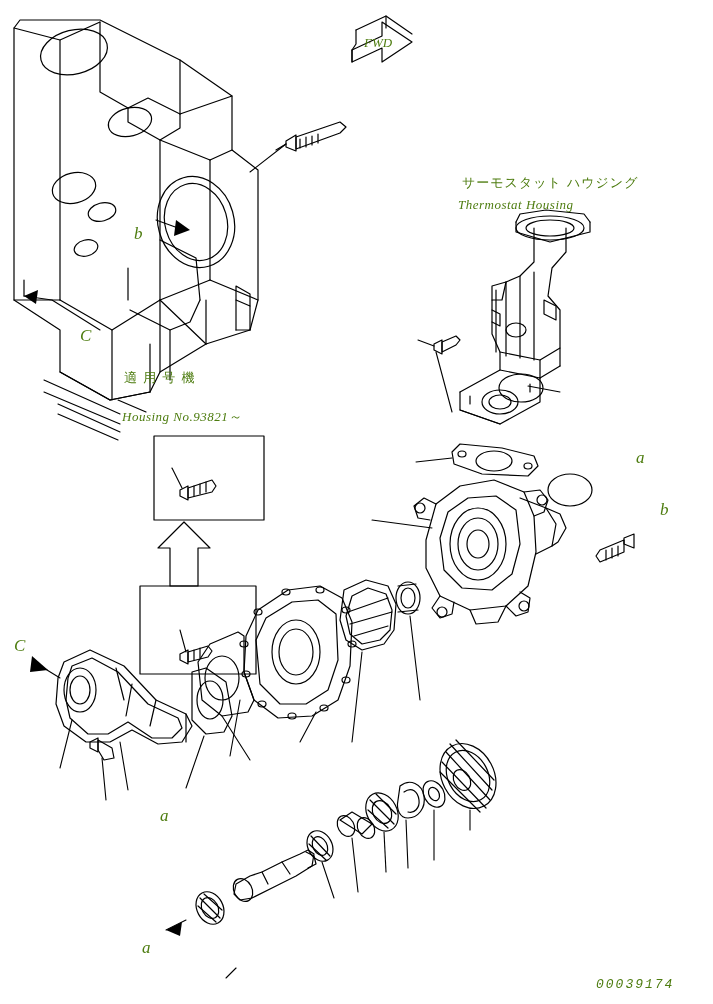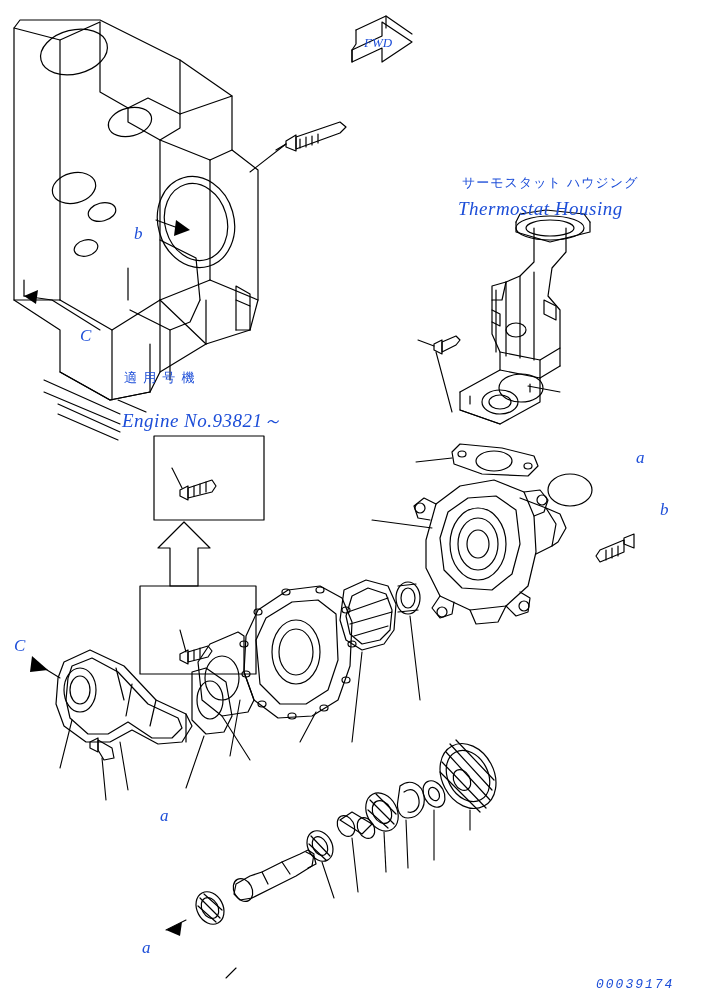--- a/index.html
+++ b/index.html
@@ -17,32 +17,32 @@
   }
   #page svg.layer {
     position: absolute;
     left: 0;
     top: 0;
     width: 713px;
     height: 1004px;
   }
   .lbl {
     position: absolute;
-    color: #1d4ed8;
+    color: #4d7c0f;
     white-space: pre;
     line-height: 1.15;
   }
   .lbl-jp {
     font-family: "DejaVu Sans", sans-serif;
     font-size: 13px;
     letter-spacing: 1px;
   }
   .lbl-en {
     font-family: "Liberation Serif", serif;
-    font-size: 19px;
+    font-size: 13px;
     letter-spacing: 0.5px;
   }
   .lbl-italic {
     font-style: italic;
     font-family: "Liberation Serif", serif;
   }
   .callout {
     font-family: "Liberation Serif", serif;
     font-size: 17px;
     font-style: italic;
@@ -365,21 +365,21 @@
       <path d="M226 978 L236 968" stroke-width="1.1"></path>
     </g>
   </svg>
 
   <div class="lbl fwd-text" style="left:364px; top:36px;">FWD</div>
 
   <div class="lbl lbl-jp" style="left:462px; top:176px;">サーモスタット ハウジング</div>
   <div class="lbl lbl-en lbl-italic" style="left:458px; top:198px;">Thermostat Housing</div>
 
   <div class="lbl lbl-jp" style="left:124px; top:371px;">適 用 号 機</div>
-  <div class="lbl lbl-en lbl-italic" style="left:122px; top:410px;">Engine No.93821～</div>
+  <div class="lbl lbl-en lbl-italic" style="left:122px; top:410px;">Housing No.93821～</div>
 
   <div class="lbl callout" style="left:134px; top:224px;">b</div>
   <div class="lbl callout" style="left:80px; top:326px;">C</div>
   <div class="lbl callout" style="left:636px; top:448px;">a</div>
   <div class="lbl callout" style="left:660px; top:500px;">b</div>
   <div class="lbl callout" style="left:14px; top:636px;">C</div>
   <div class="lbl callout" style="left:160px; top:806px;">a</div>
   <div class="lbl callout" style="left:142px; top:938px;">a</div>
 
   <div class="lbl docnum" style="left:596px; top:978px;">00039174</div>

